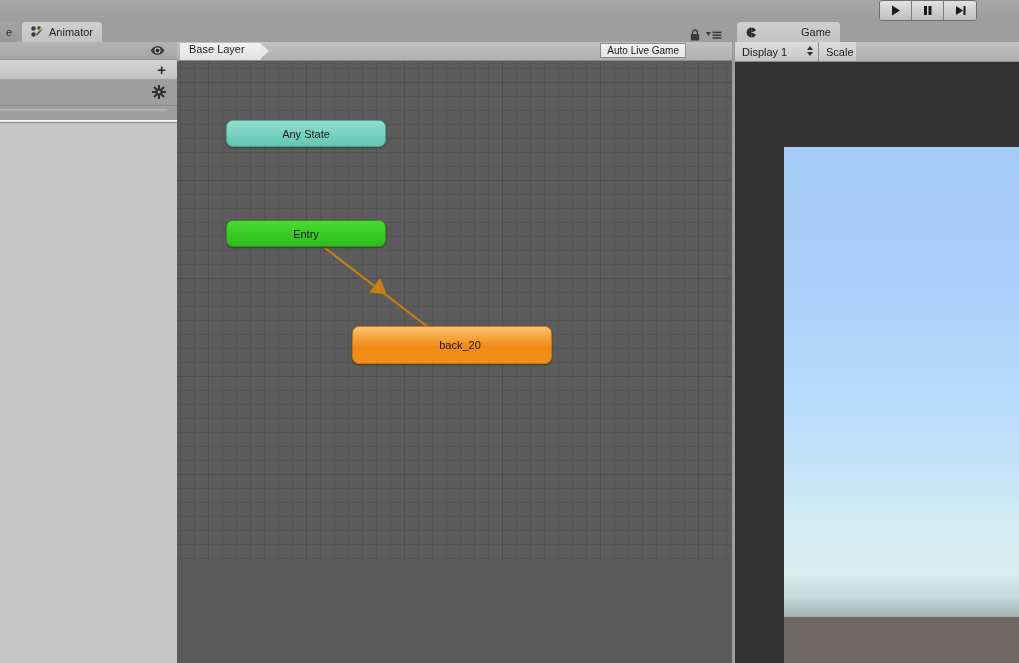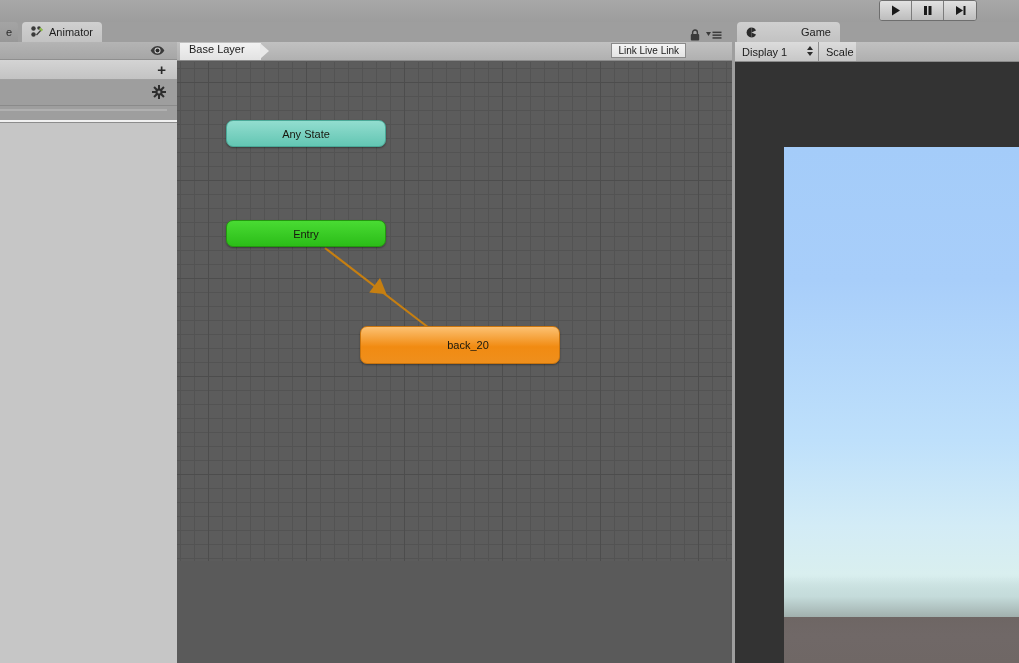--- a/index.html
+++ b/index.html
@@ -188,21 +188,21 @@
     left: 49px; top: 58px; width: 160px; height: 27px;
     background: linear-gradient(#92ddcf, #63c6b3);
     border: 1px solid #4aa897;
   }
   #node-entry {
     left: 49px; top: 158px; width: 160px; height: 27px;
     background: linear-gradient(#49db33, #2bbd18);
     border: 1px solid #23980f;
   }
   #node-back20 {
-    left: 183px; top: 264px; width: 200px; height: 38px;
+    left: 175px; top: 264px; width: 200px; height: 38px;
     background: linear-gradient(#fcc172, #f18b12 55%, #ef8f1c);
     border: 1px solid #c9740d;
     padding-left: 16px;
   }
 
   
   .game-panel {
     position: absolute; left: 735px; top: 42px; width: 284px; height: 621px;
     background: #f97316;
   }
@@ -347,21 +347,21 @@
     <div class="lp-body"></div>
   </div>
 
   <div class="animator-panel">
 
     <div class="an-toolbar">
       <div class="breadcrumb">
         <span>Base Layer</span>
       </div>
       <div class="an-live-link">
-        <span>Link Live Link</span>
+        <span>Auto Live Game</span>
       </div>
       <div class="an-lock-icons">
         <span>
           <svg class="icon-svg" width="10" height="12" viewBox="0 0 10 12">
             <path d="M2.6 5 V3.4 A2.4 2.4 0 0 1 7.4 3.4 V5" stroke="#3a3a3a" stroke-width="1.4" fill="none"></path>
             <rect x="0.8" y="5" width="8.4" height="6.4" rx="1" fill="#3a3a3a"></rect>
           </svg>
         </span>
         <span>
           <svg class="icon-svg" width="16" height="10" viewBox="0 0 16 10">

